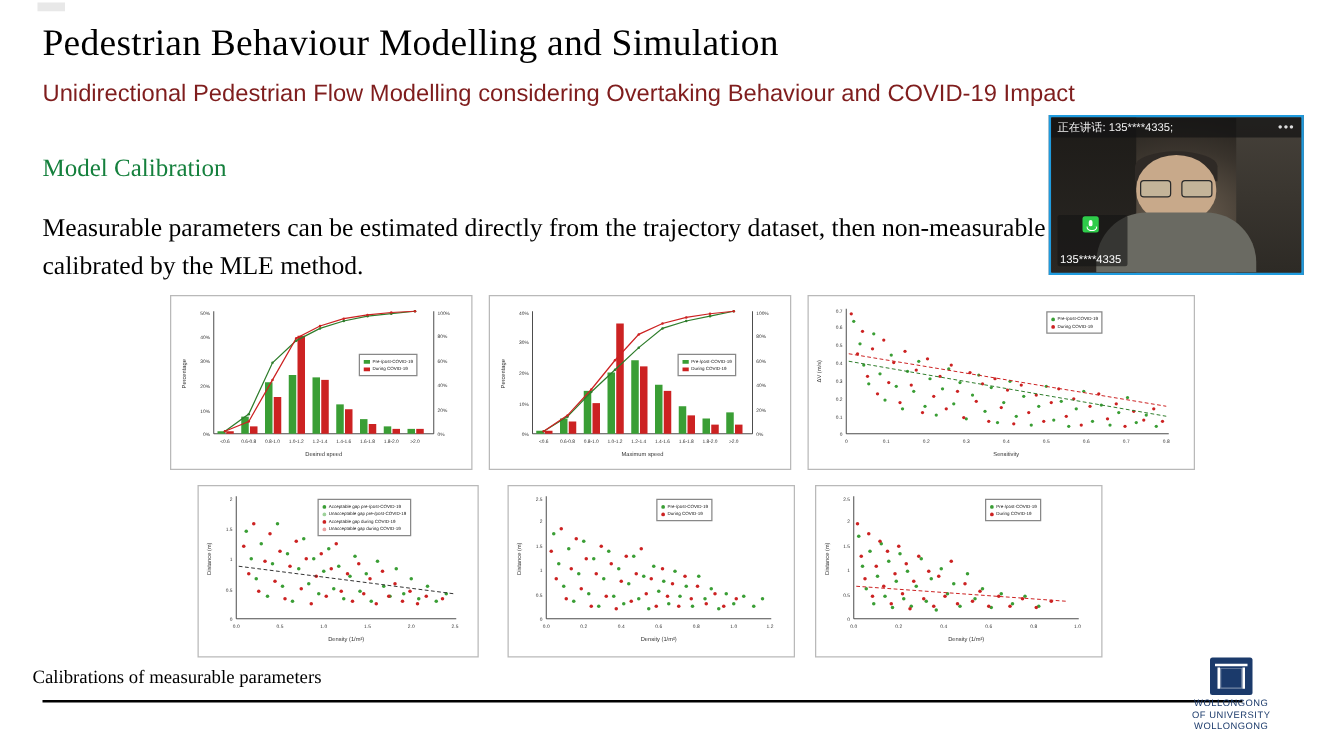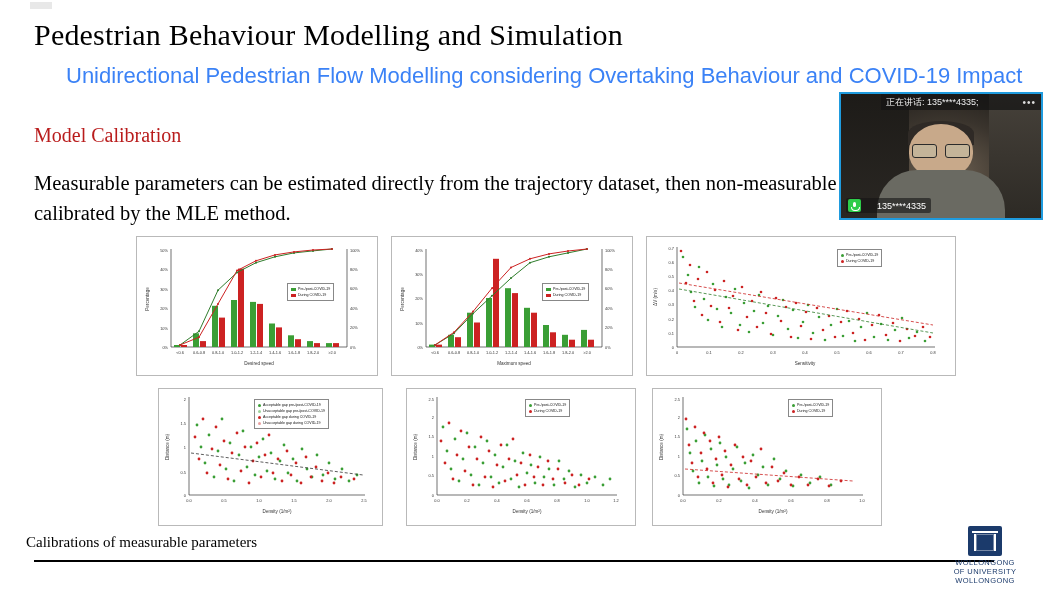--- a/index.html
+++ b/index.html
@@ -24,31 +24,30 @@
     font-size: 30px;
     color: #000000;
     letter-spacing: 0.2px;
     white-space: nowrap;
   }
   .slide-subtitle {
     position: absolute;
     left: 34px; top: 63px;
     width: 960px;
     font-family: "Liberation Sans", sans-serif;
-    font-size: 22px;
+    font-size: 19px;
     line-height: 26px;
-    color: #3b82f6;
-    margin-left: 32px;
+    color: #7f1d1d;
   }
   .slide-section {
     position: absolute;
     left: 34px; top: 124px;
     font-family: "Liberation Serif", serif;
     font-size: 20px;
-    color: #b91c1c;
+    color: #15803d;
   }
   .slide-body {
     position: absolute;
     left: 34px; top: 168px;
     width: 950px;
     font-family: "Liberation Serif", serif;
     font-size: 20.5px;
     line-height: 30px;
     color: #000000;
   }
@@ -150,21 +149,20 @@
   }
   .video-topbar {
     position: absolute;
     left: 0; top: 0; right: 0; height: 16px;
     background: rgba(20,20,20,0.72);
     display: flex; align-items: center;
     padding: 0 5px;
     color: #f0f0f0;
     font-family: "Liberation Sans", sans-serif;
     font-size: 9px;
-    margin-left: 40px;
   }
   .video-topbar .dots { margin-left: auto; letter-spacing: 1px; font-size: 10px; color: #ddd; }
   .video-scene {
     position: absolute; inset: 0;
     background:
       radial-gradient(ellipse 120px 90px at 52% 64%, #6f6253 0%, #3a342d 60%, #221f1b 100%),
       linear-gradient(180deg, #2b2925 0%, #3a372f 100%);
   }
   .vid-wall-left {
     position: absolute; left: 0; top: 0; width: 34%; height: 100%;
@@ -217,20 +215,21 @@
   .video-namebar {
     position: absolute;
     left: 5px; bottom: 5px;
     display: flex; align-items: center; gap: 16px;
     background: rgba(20,20,20,0.6);
     padding: 1px 5px 1px 2px;
     border-radius: 2px;
     color: #fff;
     font-family: "Liberation Sans", sans-serif;
     font-size: 9px;
+    flex-direction: column;
   }
   .mic-badge {
     width: 13px; height: 13px;
     background: #2ecc4a;
     border-radius: 2px;
     position: relative;
   }
   .mic-badge:before {
     content: "";
     position: absolute; left: 5px; top: 2.5px;

